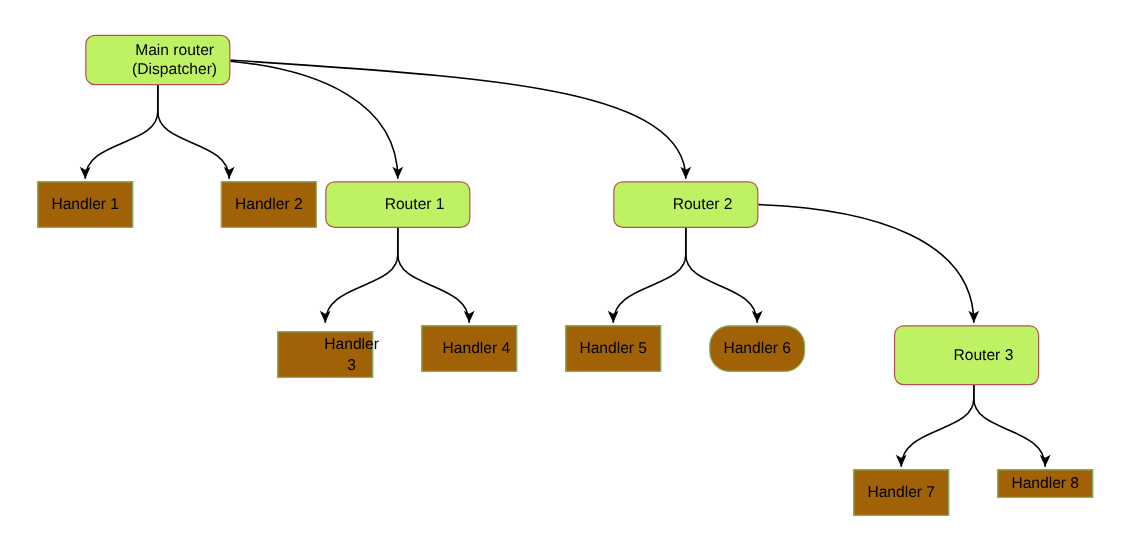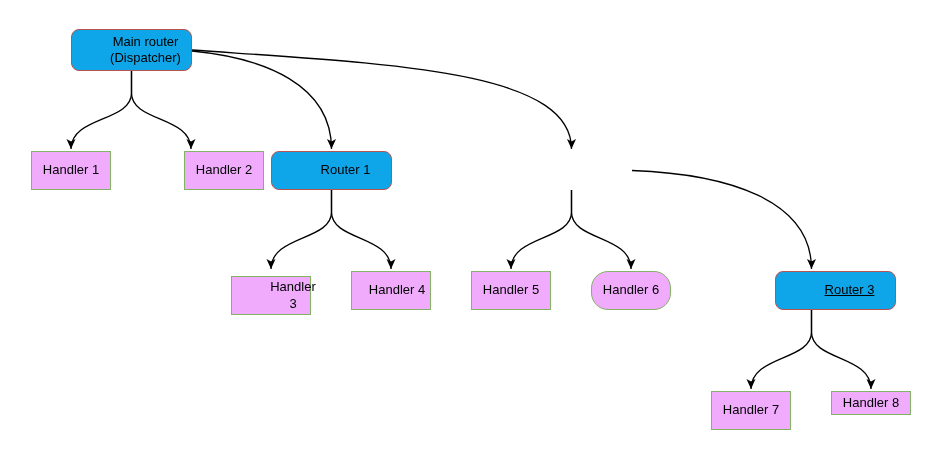--- a/index.html
+++ b/index.html
@@ -26,27 +26,27 @@
     display: flex;
     align-items: center;
     justify-content: center;
     text-align: center;
     font-size: 13px;
     line-height: 1.25;
     color: #000000;
     padding: 0 4px;
   }
   .node.router {
-    background: #0ea5e9;
+    background: #bef264;
     border: 1.3px solid #b85450;
     border-radius: 8px;
     padding-left: 32px;
   }
   .node.handler {
-    background: #f0abfc;
+    background: #a16207;
     border: 1.3px solid #82b366;
     border-radius: 0;
   }
   .edge {
     fill: none;
     stroke: #000000;
     stroke-width: 1.3;
   }
 </style>
 </head>
@@ -78,28 +78,29 @@
   </svg>
 
   <div class="node router" style="left:71px;  top:29px;  width:121px; height:42px;">Main router (Dispatcher)</div>
 
   <div class="node handler" style="left:31px;  top:151px; width:80px;  height:39px;">Handler 1</div>
 
   <div class="node handler" style="left:151px; top:151px; width:80px;  height:39px;margin-left:33px;">Handler 2</div>
 
   <div class="node router" style="left:271px; top:151px; width:121px; height:39px;text-align:center;">Router 1</div>
 
+  <div class="node router" style="left:511px; top:151px; width:121px; height:39px;">Router 2</div>
 
   <div class="node handler" style="left:231px; top:276px; width:80px;  height:39px;padding-left:48px;">Handler 3</div>
 
   <div class="node handler" style="left:351px; top:271px; width:80px;  height:39px;padding-left:16px;">Handler 4</div>
 
   <div class="node handler" style="left:471px; top:271px; width:80px;  height:39px;">Handler 5</div>
 
   <div class="node handler" style="left:591px; top:271px; width:80px;  height:39px;border-radius:17px;">Handler 6</div>
 
-  <div class="node router" style="left:775px; top:271px; width:121px; height:39px;text-decoration:underline;">Router 3</div>
+  <div class="node router" style="left:745px; top:271px; width:121px; height:50px;">Router 3</div>
 
   <div class="node handler" style="left:711px; top:391px; width:80px;  height:39px;">Handler 7</div>
 
   <div class="node handler" style="left:831px; top:391px; width:80px;  height:24px;">Handler 8</div>
 
 </div>
 
 </body></html>

